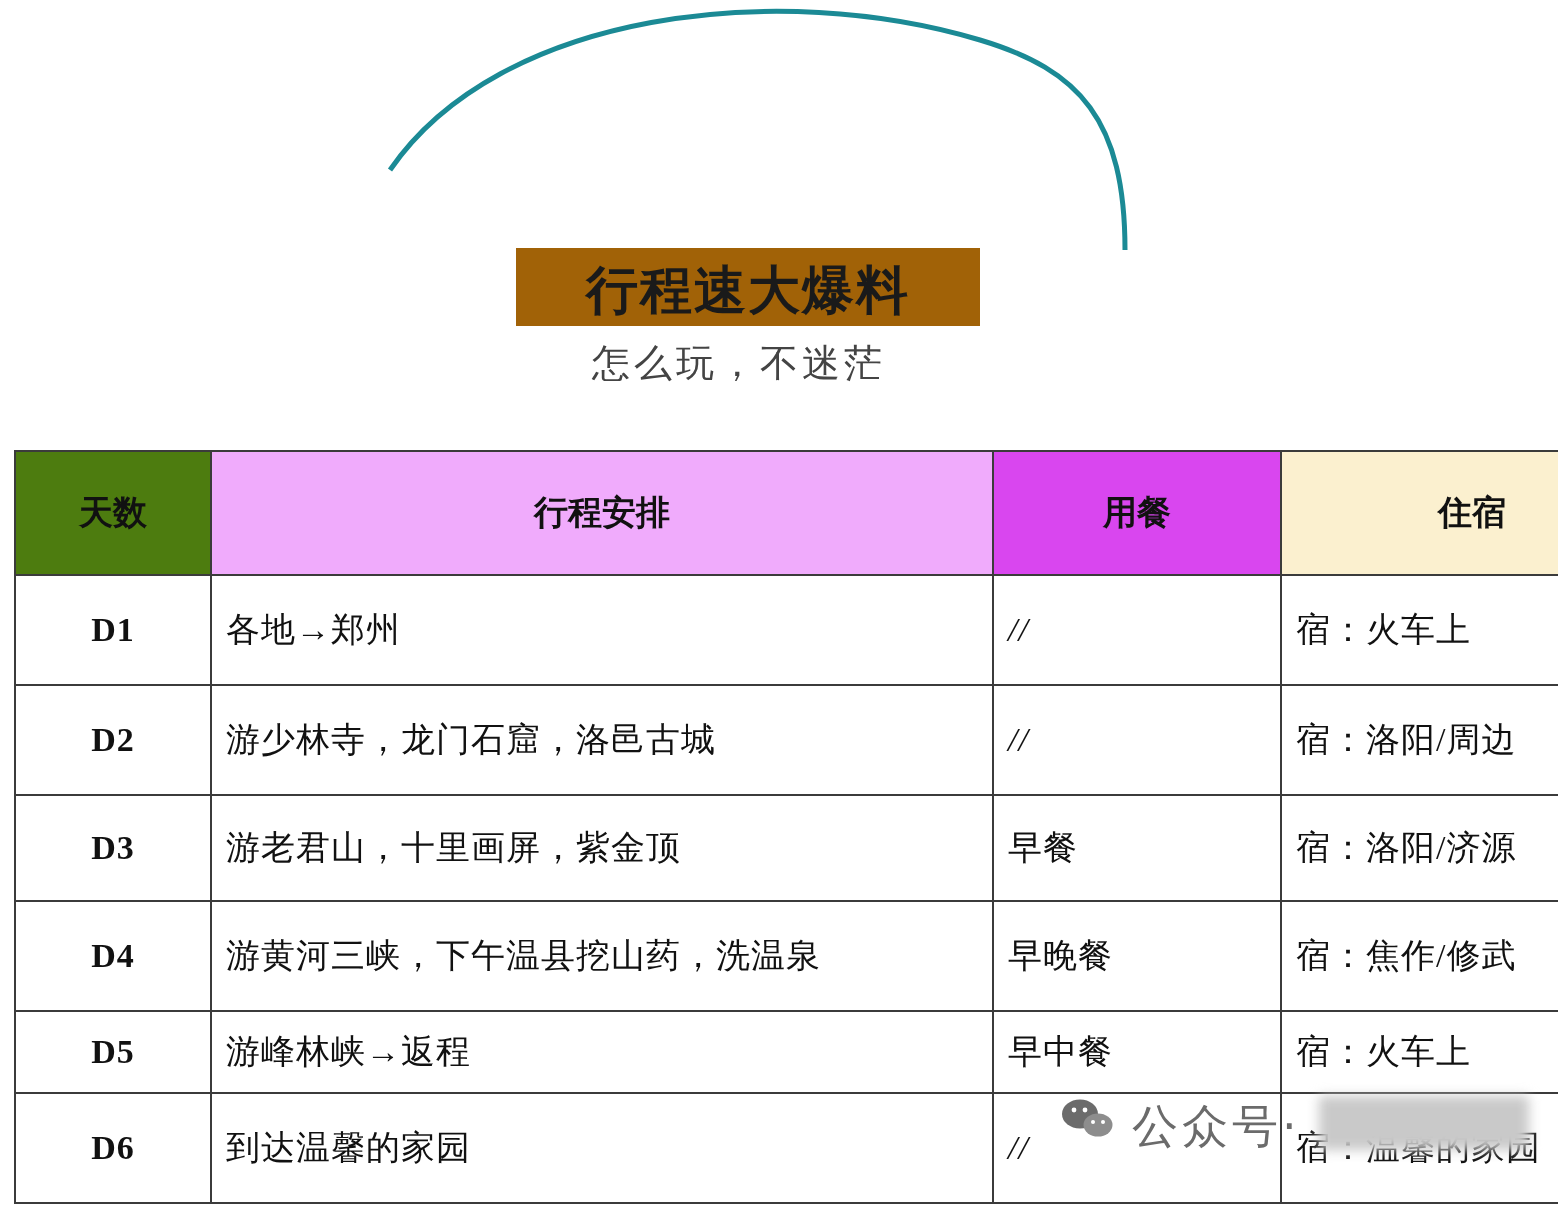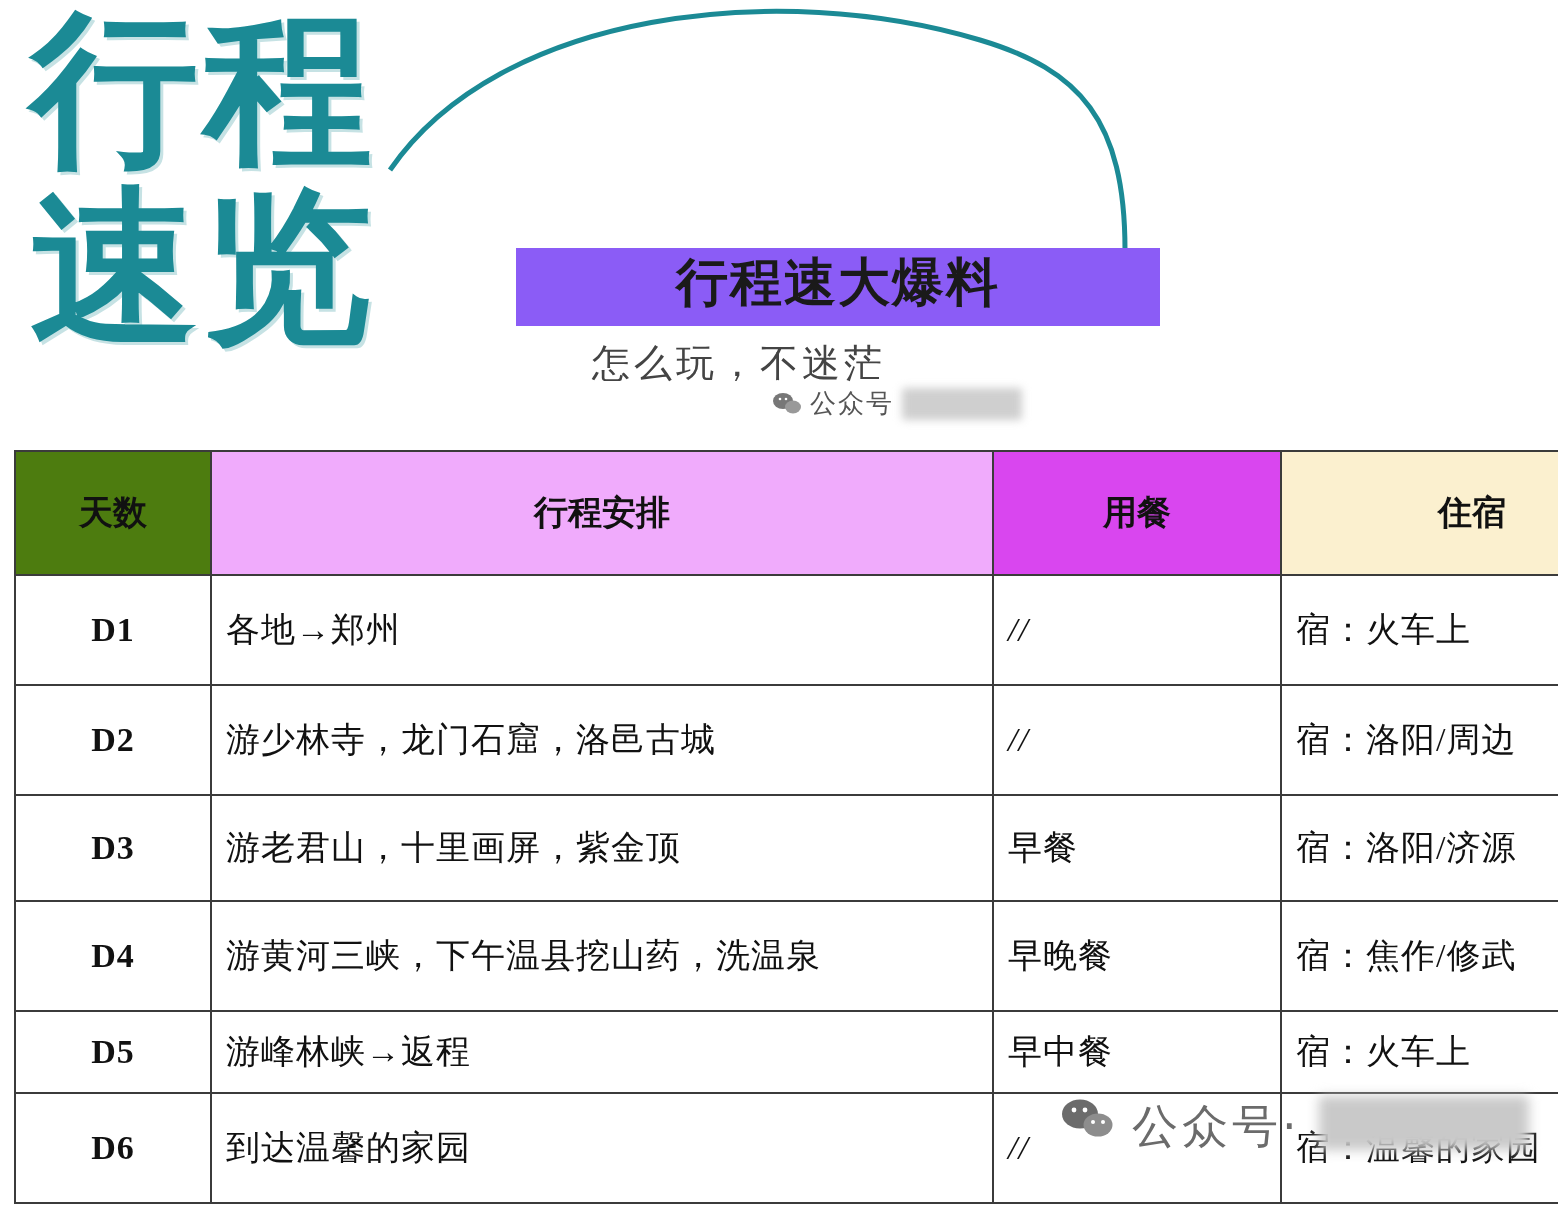--- a/index.html
+++ b/index.html
@@ -55,25 +55,25 @@
     letter-spacing: 6px;
     white-space: nowrap;
     margin-top: 18px;
     text-shadow: 3px 3px 0 rgba(27,138,149,0.25);
   }
 
   .subtitle-highlight {
     position: absolute;
     left: 516px;
     top: 248px;
-    width: 644px;
+    width: 464px;
     height: 78px;
-    background: #8b5cf6;
+    background: #a16207;
     display: flex;
-    align-items: flex-start;
+    align-items: flex-end;
     justify-content: center;
   }
   .subtitle-highlight span {
     font-family: "DejaVu Sans", sans-serif;
     font-weight: bold;
     font-size: 52px;
     color: #1a1a1a;
     letter-spacing: 2px;
     white-space: nowrap;
   }
@@ -223,43 +223,27 @@
 </style>
 </head>
 <body>
 
 <div class="header">
 
   <svg class="swoosh" viewBox="0 0 780 250" xmlns="http://www.w3.org/2000/svg">
     <path d="M10,170 C120,10 400,-20 600,40 C700,70 745,120 745,250" fill="none" stroke="#1b8a95" stroke-width="5"></path>
   </svg>
 
-  <div class="title-block">
-    <div class="title-line1">行程</div>
-    <div class="title-line2">速览</div>
-  </div>
 
   <div class="subtitle-highlight">
     <span>行程速大爆料</span>
   </div>
 
   <div class="tagline">怎么玩，不迷茫</div>
 
-  <div class="wm1">
-    <span class="wm-logo">
-      <svg viewBox="0 0 30 26" width="30" height="26" xmlns="http://www.w3.org/2000/svg">
-        <ellipse cx="11" cy="10" rx="10" ry="8" fill="#777"></ellipse>
-        <ellipse cx="21" cy="16" rx="8" ry="6.5" fill="#999"></ellipse>
-        <circle cx="8" cy="8" r="1.3" fill="#fff"></circle>
-        <circle cx="14" cy="8" r="1.3" fill="#fff"></circle>
-      </svg>
-    </span>
-    <span class="wm-text">公众号</span>
-    <span class="wm-blur"></span>
-  </div>
 </div>
 
 <div class="table-wrap">
   <table class="itinerary">
     <thead>
       <tr>
         <th class="col-days">天数</th>
         <th class="col-plan">行程安排</th>
         <th class="col-meal">用餐</th>
         <th class="col-stay">住宿</th>

